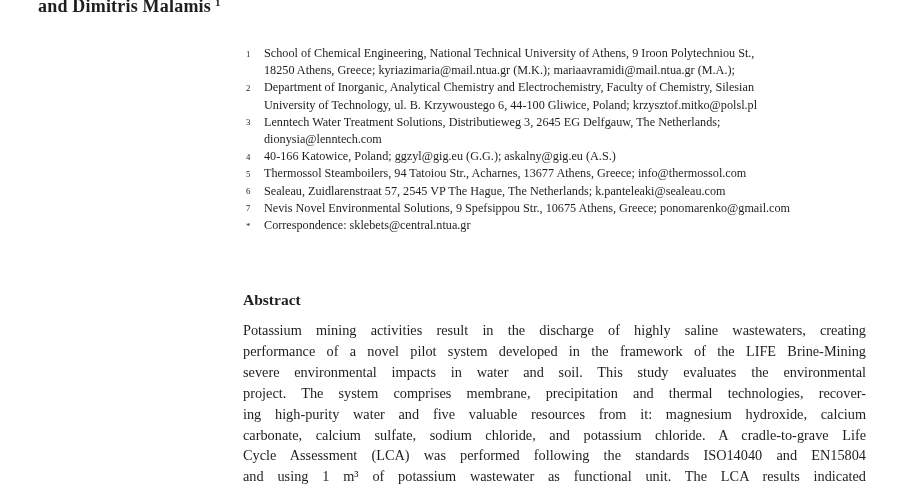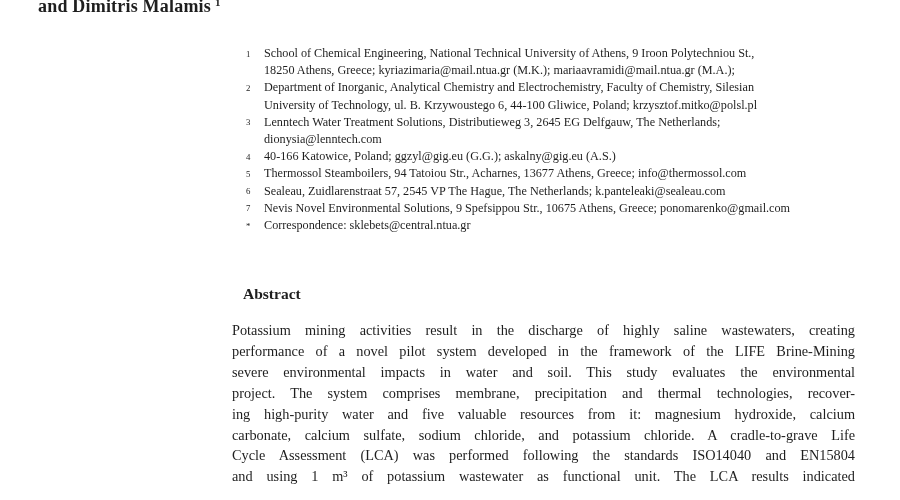--- a/index.html
+++ b/index.html
@@ -58,29 +58,29 @@
     top: 0.5px;
     font-size: 8.8px;
   }
   .aff-line {
     white-space: nowrap;
   }
   
   .abstract-heading {
     position: absolute;
     left: 243px;
-    top: 284px;
+    top: 290px;
     margin: 0;
     font-size: 15.5px;
     line-height: 19px;
     font-weight: bold;
   }
   .abstract-body {
     position: absolute;
-    left: 232px;
+    left: 243px;
     top: 320px;
     width: 623px;
     font-size: 14.3px;
     line-height: 20.9px;
   }
   .abs-line {
     text-align: justify;
     text-align-last: justify;
   }
 </style>

